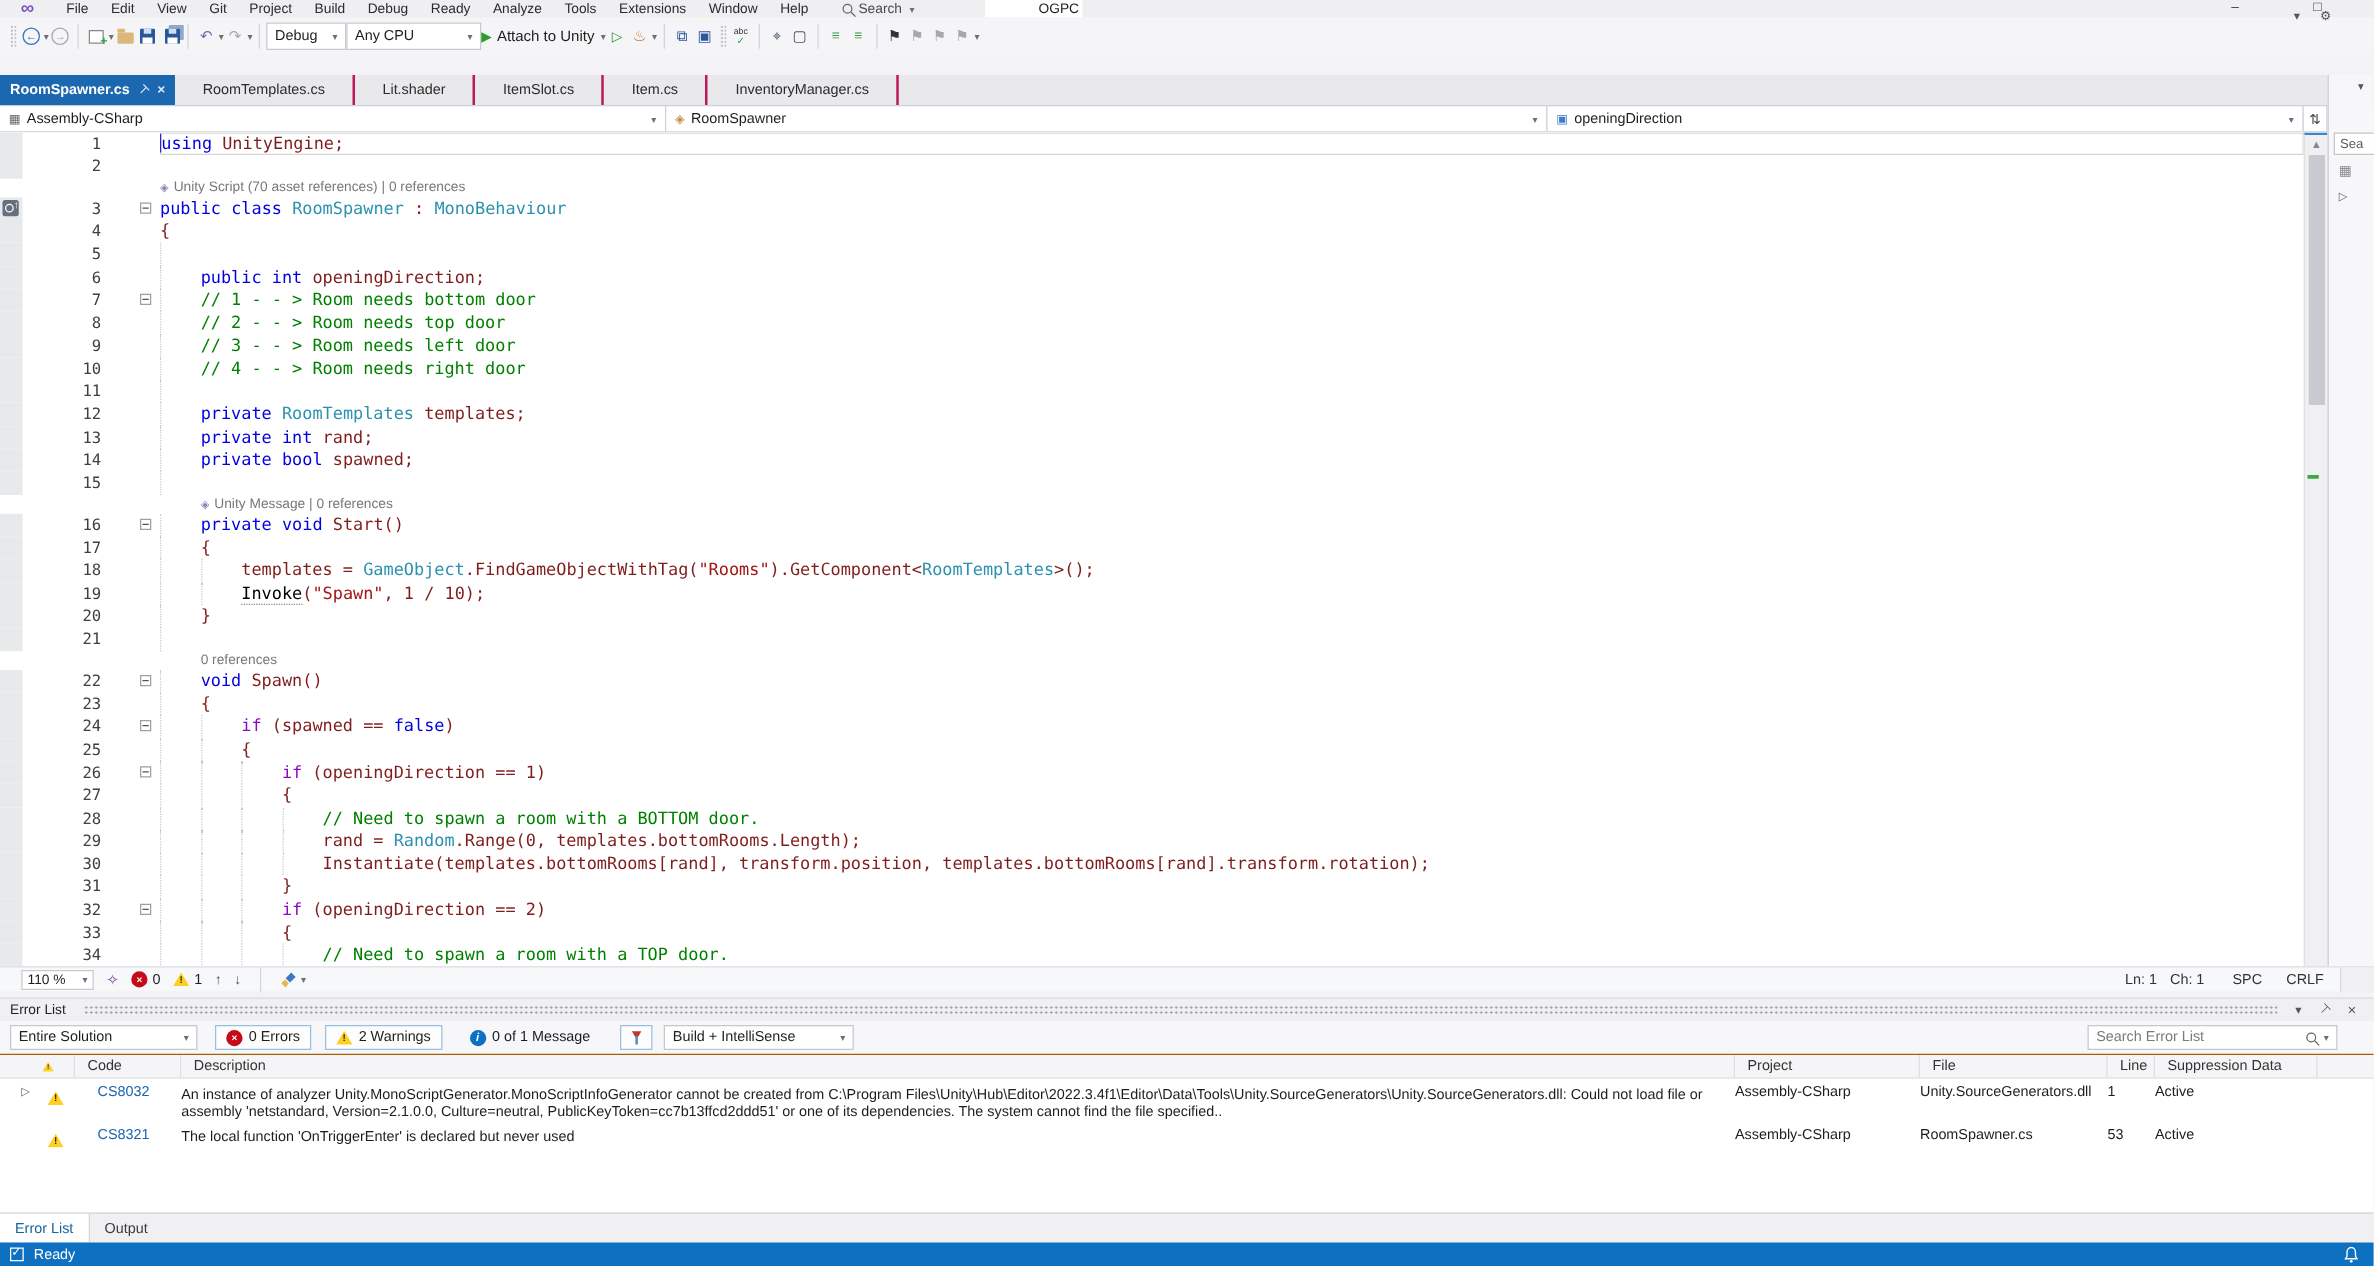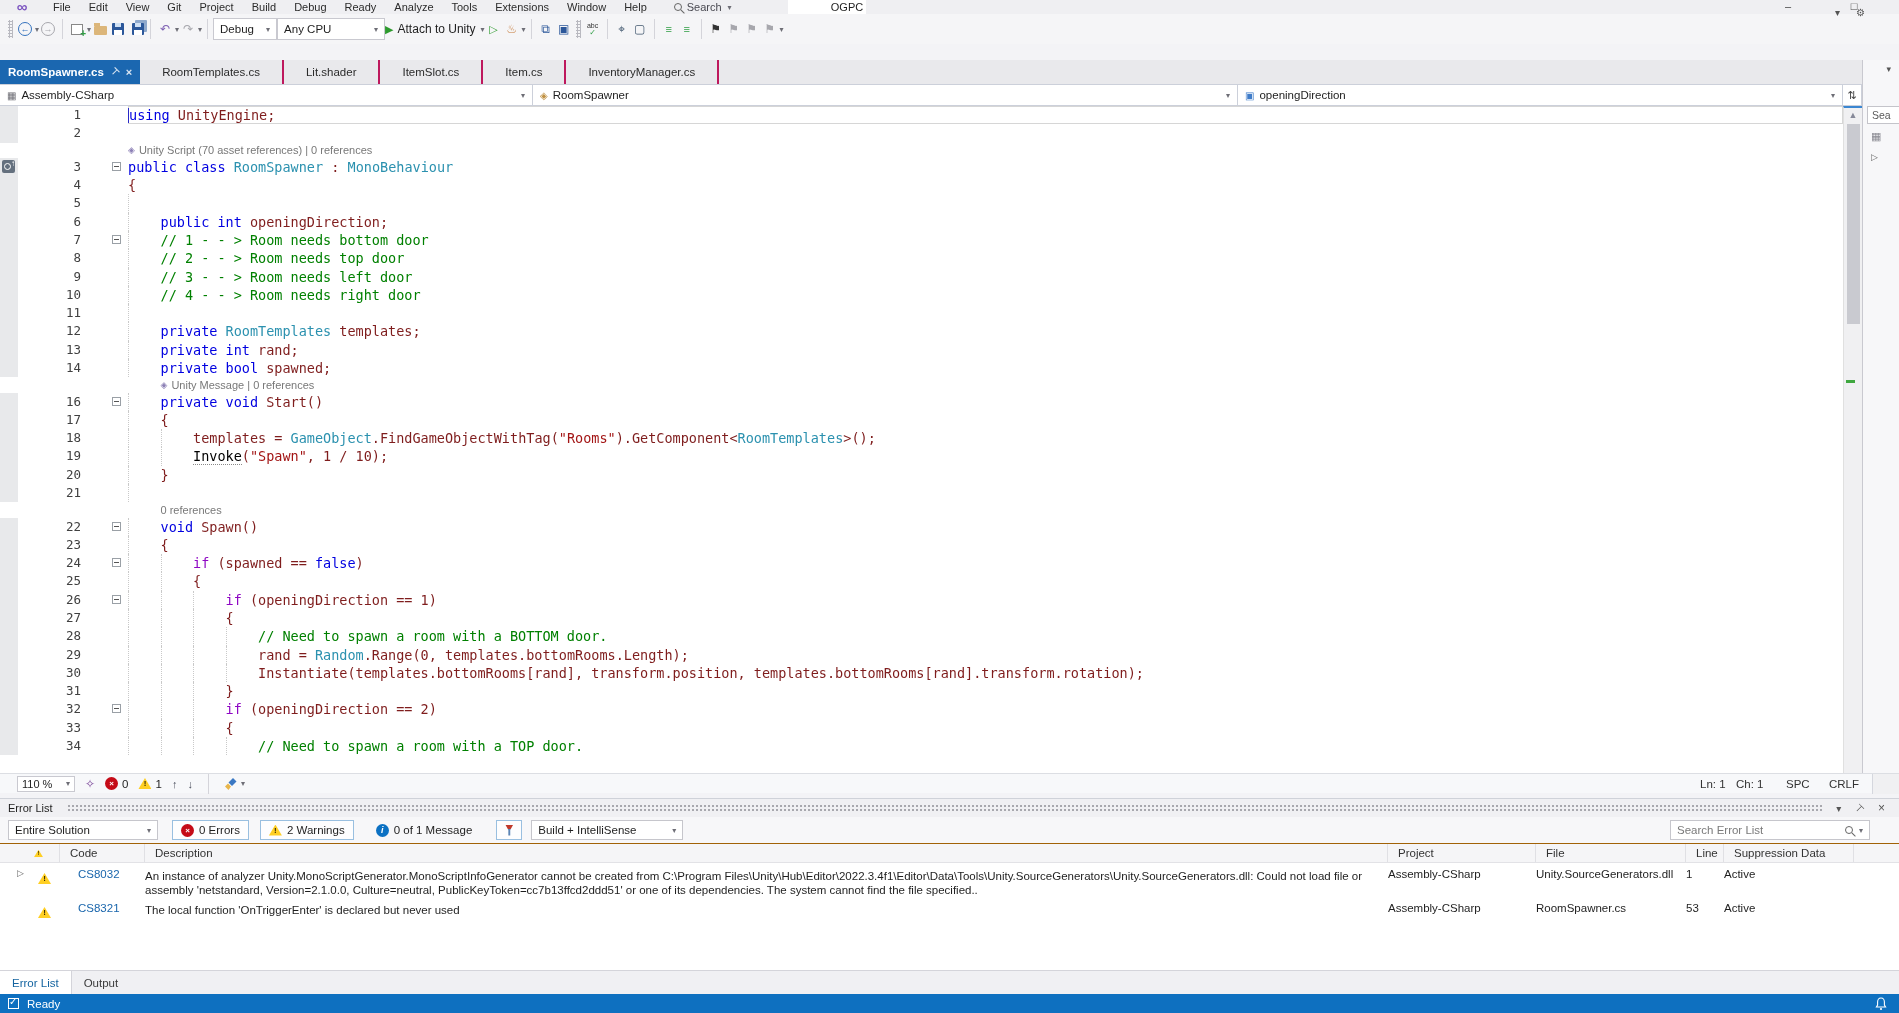--- a/index.html
+++ b/index.html
@@ -413,20 +413,26 @@
           <span class="ln">13</span>
           <span class="fm"></span>
           <span class="ct"><span class="ind"></span><span class="tk-k">private</span><span class="tk-p"> </span><span class="tk-k">int</span><span class="tk-p"> rand;</span></span>
         </div>
         <div class="row">
           <span class="gm"></span>
           <span class="ln">14</span>
           <span class="fm"></span>
           <span class="ct"><span class="ind"></span><span class="tk-k">private</span><span class="tk-p"> </span><span class="tk-k">bool</span><span class="tk-p"> spawned;</span></span>
         </div>
+        <div class="row">
+          <span class="gm"></span>
+          <span class="ln">15</span>
+          <span class="fm"></span>
+          <span class="ct"><span class="ind"></span></span>
+        </div>
         <div class="lensrow" style="padding-left: 160.5px;">
           <span class="lens-ico">◈</span>
           <span>Unity Message | 0 references</span>
         </div>
         <div class="row">
           <span class="gm"></span>
           <span class="ln">16</span>
           <span class="fm">
             <span class="foldbox"></span>
           </span>

